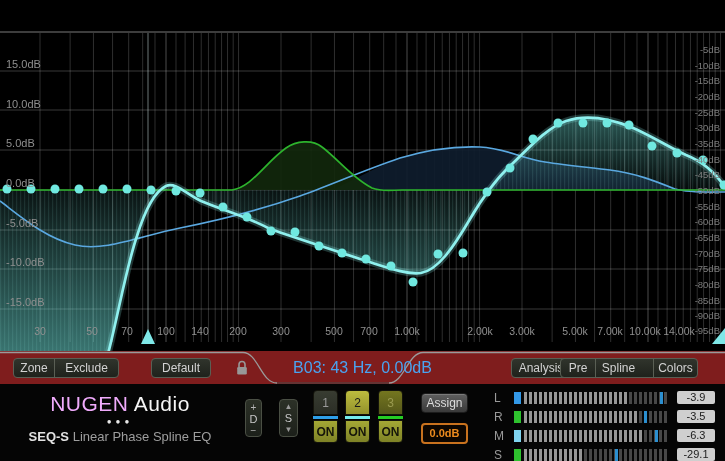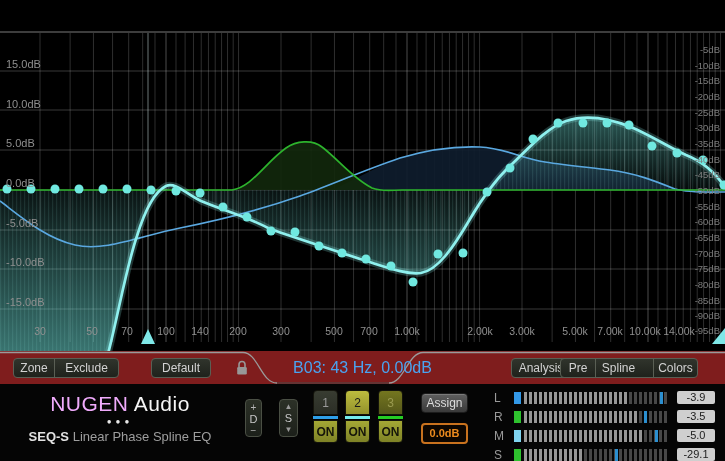--- a/index.html
+++ b/index.html
@@ -438,21 +438,21 @@
             <span class="mseg lit" style="left: 105px;"></span>
             <span class="mseg lit" style="left: 110px;"></span>
             <span class="mseg lit" style="left: 115px;"></span>
             <span class="mseg" style="left: 120px;"></span>
             <span class="mseg" style="left: 125px;"></span>
             <span class="mseg" style="left: 130px;"></span>
             <span class="mseg" style="left: 135px;"></span>
             <span class="mseg" style="left: 140px;"></span>
             <span class="mpeak" style="left: 131px; background: rgb(43, 143, 208);"></span>
           </span>
-      <span class="mval">-5.0</span>
+      <span class="mval">-6.3</span>
         </div>
         <div class="mrow" style="top: 57px;">
           <span class="mlabel">S</span>
       <span class="mchip" style="background:#2ec22e"></span>
       <span class="msegs">
             <span class="mseg lit" style="left: 0px;"></span>
             <span class="mseg lit" style="left: 5px;"></span>
             <span class="mseg lit" style="left: 10px;"></span>
             <span class="mseg lit" style="left: 15px;"></span>
             <span class="mseg lit" style="left: 20px;"></span>

